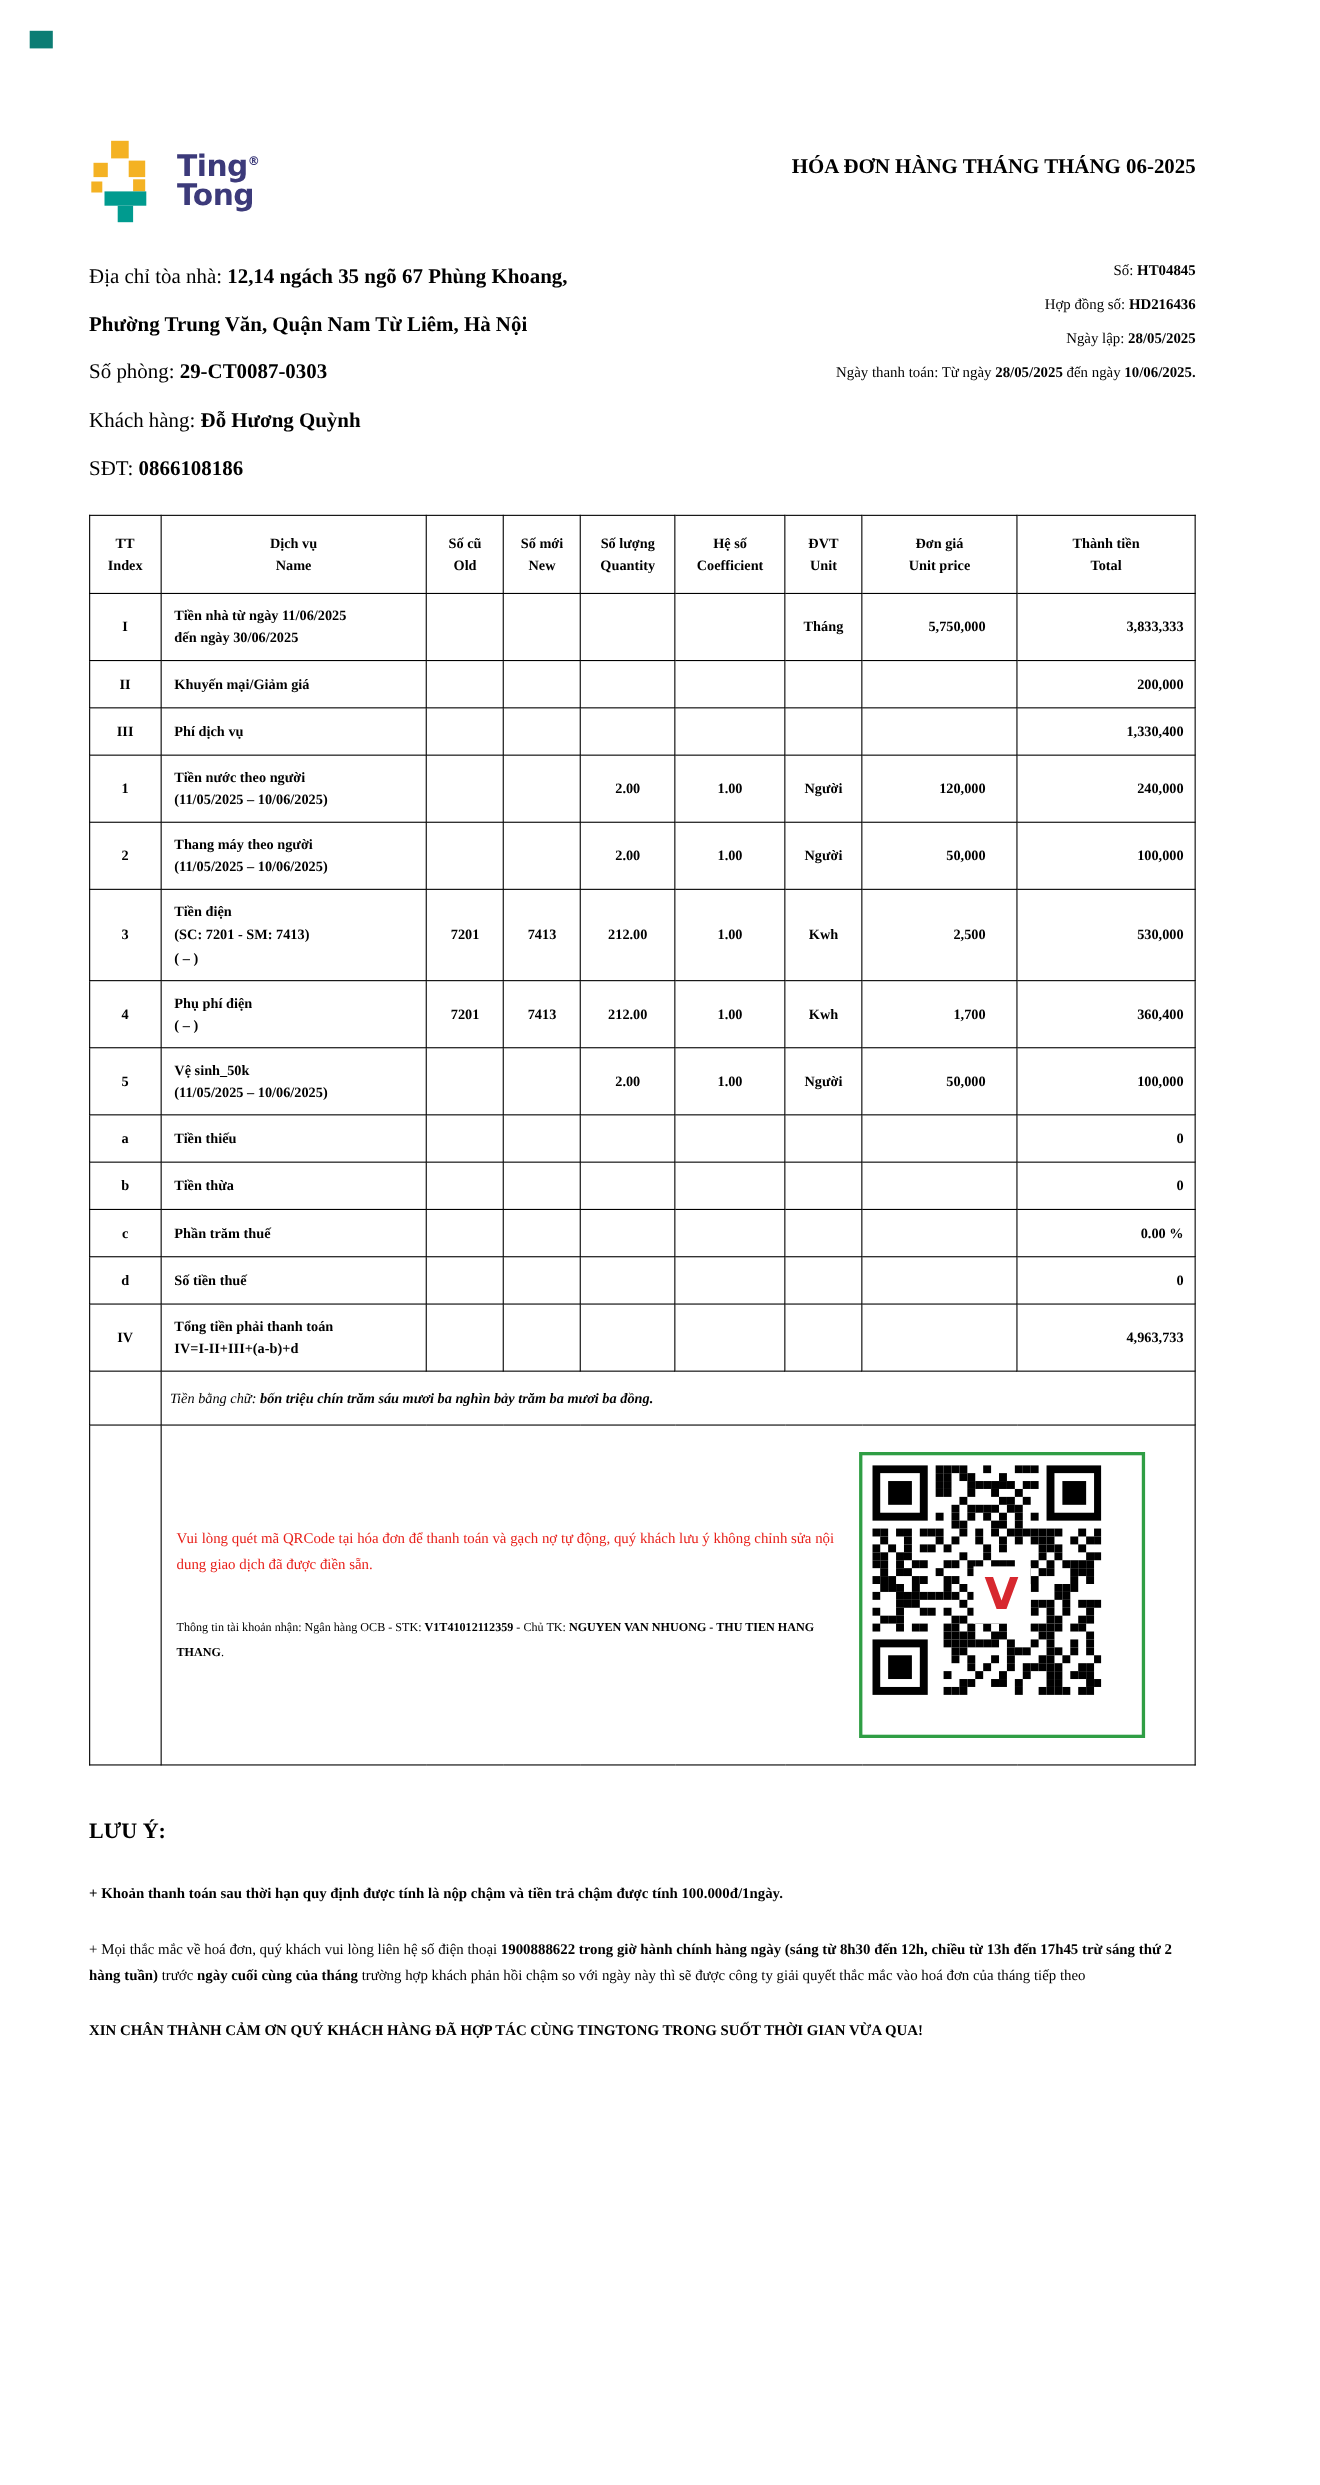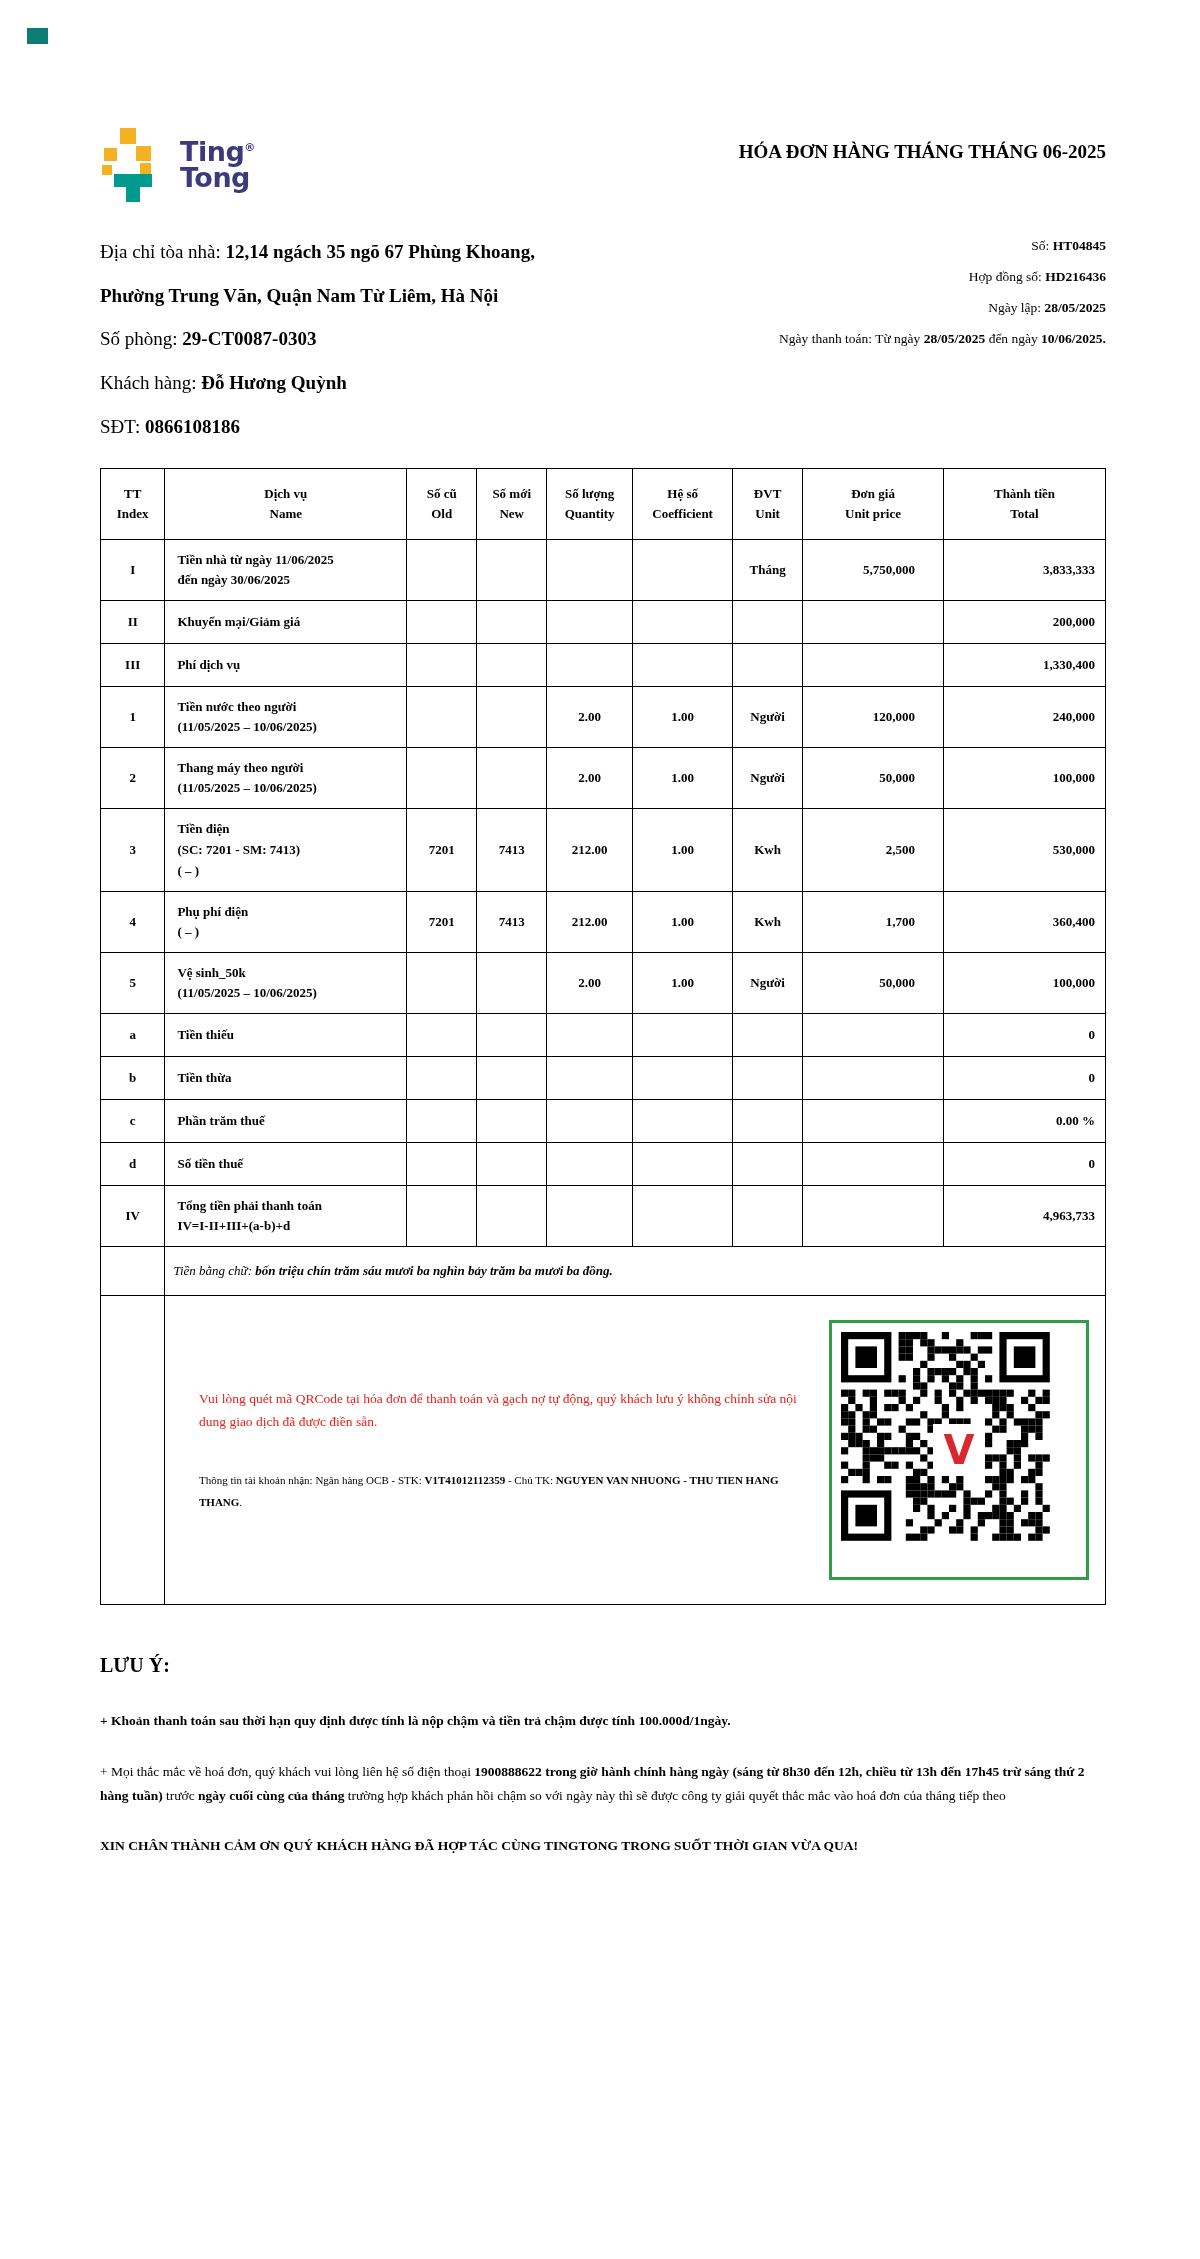--- a/index.html
+++ b/index.html
@@ -1,19 +1,19 @@
 <!DOCTYPE html>
 <html><head>
 <meta charset="utf-8">
 <style>
   html,body{margin:0;padding:0;background:#ffffff;}
   body{width:1200px;height:2259px;position:relative;font-family:"Liberation Serif","DejaVu Serif",serif;color:#000;}
   .page{position:absolute;inset:0;}
   .corner-mark{position:absolute;left:27px;top:28px;width:21px;height:16px;background:#0c7d74;}
-  .content{position:absolute;left:100px;top:128px;width:1006px;}
+  .content{position:absolute;left:81px;top:128px;width:1006px;}
 
   
   .top-row{display:flex;justify-content:space-between;align-items:flex-start;}
   .logo{display:flex;align-items:center;gap:14px;margin-left:2px;}
   .logo-icon{position:relative;width:64px;height:74px;}
   .logo-icon i{position:absolute;display:block;}
   .sq-y1{left:18px;top:0;width:16px;height:16px;background:#f4b223;}
   .sq-y2{left:2px;top:20px;width:13px;height:13px;background:#f4b223;}
   .sq-y3{left:34px;top:18px;width:15px;height:15px;background:#f4b223;}
   .sq-y4{left:0;top:37px;width:10px;height:10px;background:#f4b223;}
@@ -42,21 +42,21 @@
   td.price{text-align:right;padding-right:28px !important;}
   td.total{text-align:right;padding-right:10px !important;}
   tr.r1 td{height:34px;}
   tr.r2 td{height:52px;}
   tr.r3 td{height:74px;}
   tr.words-row td{height:40px;}
   td.words{font-style:italic;font-weight:normal;text-align:left;padding-left:14px;font-size:13.5px;}
   td.words .b{font-weight:bold;}
 
   
-  .qr-flex{display:flex;align-items:center;justify-content:flex-end;padding:16px 8px 16px 6px;min-height:268px;gap:10px;}
+  .qr-flex{display:flex;align-items:center;justify-content:flex-start;padding:16px 8px 16px 6px;min-height:268px;}
   .qr-texts{width:620px;}
   .qr-notice{color:#e8201a;font-size:13.5px;line-height:1.7;margin:0;}
   .account-info{font-size:11px;line-height:2.0;margin:35px 0 0 0;}
   .qr-box{width:236px;height:236px;border:3px solid #2f9e44;background:#fff;padding:9px;position:relative;}
   .qr-box svg{display:block;}
   .qr-center{position:absolute;left:50%;top:50%;transform:translate(-50%,-50%);width:52px;height:52px;background:#fff;display:flex;align-items:center;justify-content:center;}
   .qr-center span{font-family:"DejaVu Sans",sans-serif;font-weight:bold;font-size:40px;color:#d7282f;line-height:1;}
 
   
   .footer{margin-top:42px;font-size:13.5px;}

